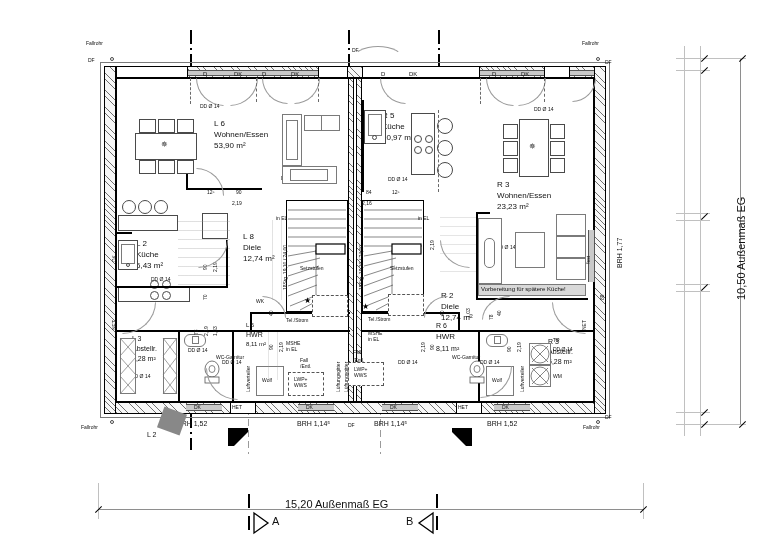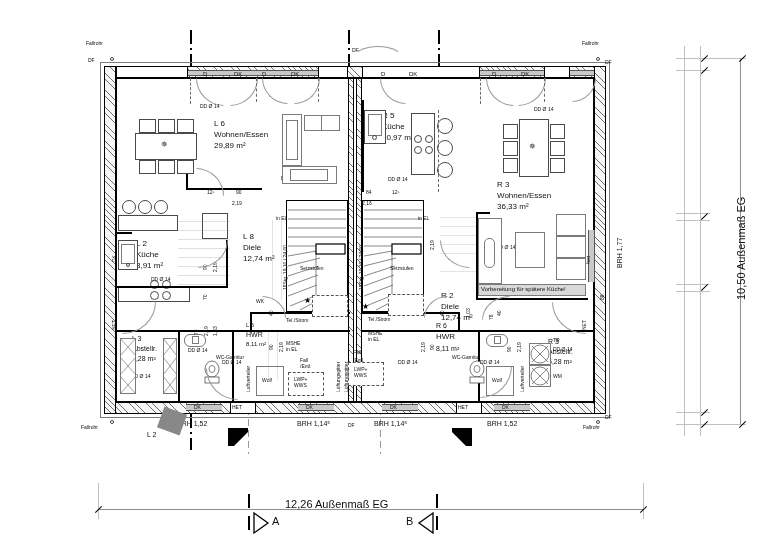--- a/index.html
+++ b/index.html
@@ -70,21 +70,21 @@
   <div class="tickmark" style="left:700px;top:424px;"></div>
   <div class="tickmark" style="left:738px;top:58px;"></div>
   <div class="tickmark" style="left:738px;top:424px;"></div>
   <div class="txt t11 rot90" style="left:735px;top:300px;">10,50 Außenmaß EG</div>
 
   <div class="hg" style="left:98px;top:509px;width:546px;"></div>
   <div class="vl" style="left:98px;top:483px;height:36px;"></div>
   <div class="vl" style="left:643px;top:483px;height:36px;"></div>
   <div class="tickmark" style="left:94px;top:509px;"></div>
   <div class="tickmark" style="left:639px;top:509px;"></div>
-  <div class="txt t11" style="left:285px;top:498px;">12,26 Außenmaß EG</div>
+  <div class="txt t11" style="left:285px;top:498px;">15,20 Außenmaß EG</div>
 
   <div class="vthick" style="left:248px;top:494px;height:14px;"></div>
   <div class="vthick" style="left:248px;top:516px;height:14px;"></div>
   <div class="tri-open-r" style="left:254px;top:513px;border-left-color:#fff;"></div>
   <svg class="abs" style="left:253px;top:512px;" width="16" height="22">
     <polygon points="1,1 15,11 1,21" fill="#ffffff" stroke="#000" stroke-width="1.3"></polygon>
   </svg>
   <div class="txt t11" style="left:272px;top:515px;">A</div>
 
   <div class="vthick" style="left:436px;top:494px;height:14px;"></div>
@@ -165,21 +165,21 @@
   <div class="txt t5" style="left:88px;top:58px;">DF</div>
   <div class="txt t5" style="left:582px;top:41px;">Fallrohr</div>
   <div class="circ" style="left:596px;top:57px;width:4px;height:4px;"></div>
   <div class="txt t5" style="left:605px;top:60px;">DF</div>
   <div class="txt t5" style="left:352px;top:48px;">DF</div>
 </div>
 
 <div>
   <div class="txt t8" style="left:214px;top:119px;">L 6</div>
   <div class="txt t8" style="left:214px;top:130px;">Wohnen/Essen</div>
-  <div class="txt t8" style="left:214px;top:141px;">29,89 m²</div>
+  <div class="txt t8" style="left:214px;top:141px;">53,90 m²</div>
   <div class="txt t5" style="left:200px;top:104px;">DD Ø 14</div>
   <div class="txt t5" style="left:281px;top:176px;">DD Ø 14</div>
 
   <div class="furn" style="left:135px;top:133px;width:62px;height:27px;"></div>
   <div class="furn" style="left:139px;top:119px;width:17px;height:14px;"></div>
   <div class="furn" style="left:158px;top:119px;width:17px;height:14px;"></div>
   <div class="furn" style="left:177px;top:119px;width:17px;height:14px;"></div>
   <div class="furn" style="left:139px;top:160px;width:17px;height:14px;"></div>
   <div class="furn" style="left:158px;top:160px;width:17px;height:14px;"></div>
   <div class="furn" style="left:177px;top:160px;width:17px;height:14px;"></div>
@@ -197,21 +197,21 @@
   <div class="circ" style="left:138px;top:200px;width:14px;height:14px;"></div>
   <div class="circ" style="left:154px;top:200px;width:14px;height:14px;"></div>
 
   <div class="hthick" style="left:186px;top:188px;width:76px;"></div>
   <div class="vthick" style="left:186px;top:174px;height:15px;"></div>
 </div>
 
 <div>
   <div class="txt t8" style="left:136px;top:239px;">L 2</div>
   <div class="txt t8" style="left:136px;top:250px;">Küche</div>
-  <div class="txt t8" style="left:136px;top:261px;">8,91 m²</div>
+  <div class="txt t8" style="left:136px;top:261px;">6,43 m²</div>
   <div class="txt t5" style="left:151px;top:277px;">DD Ø 14</div>
 
   <div class="furn" style="left:118px;top:215px;width:60px;height:16px;"></div>
   <div class="furn" style="left:118px;top:240px;width:20px;height:30px;"></div>
   <div class="furn2" style="left:121px;top:244px;width:14px;height:20px;"></div>
   <div class="circ" style="left:126px;top:263px;width:4px;height:4px;"></div>
   <div class="furn" style="left:118px;top:286px;width:72px;height:16px;"></div>
   <div class="circ" style="left:150px;top:280px;width:9px;height:9px;"></div>
   <div class="circ" style="left:162px;top:280px;width:9px;height:9px;"></div>
   <div class="circ" style="left:150px;top:291px;width:9px;height:9px;"></div>
@@ -361,21 +361,21 @@
   <div class="circ" style="left:437px;top:118px;width:16px;height:16px;"></div>
   <div class="circ" style="left:437px;top:140px;width:16px;height:16px;"></div>
   <div class="circ" style="left:437px;top:162px;width:16px;height:16px;"></div>
   <div class="grid" style="left:382px;top:142px;width:62px;height:58px;opacity:.45;"></div>
   <div class="vdash" style="left:438px;top:110px;height:82px;"></div>
 </div>
 
 <div>
   <div class="txt t8" style="left:497px;top:180px;">R 3</div>
   <div class="txt t8" style="left:497px;top:191px;">Wohnen/Essen</div>
-  <div class="txt t8" style="left:497px;top:202px;">36,33 m²</div>
+  <div class="txt t8" style="left:497px;top:202px;">23,23 m²</div>
   <div class="txt t5" style="left:534px;top:107px;">DD Ø 14</div>
   <div class="txt t5" style="left:496px;top:245px;">DD Ø 14</div>
 
   <div class="furn" style="left:519px;top:119px;width:30px;height:58px;"></div>
   <div class="furn" style="left:503px;top:124px;width:15px;height:15px;"></div>
   <div class="furn" style="left:503px;top:141px;width:15px;height:15px;"></div>
   <div class="furn" style="left:503px;top:158px;width:15px;height:15px;"></div>
   <div class="furn" style="left:550px;top:124px;width:15px;height:15px;"></div>
   <div class="furn" style="left:550px;top:141px;width:15px;height:15px;"></div>
   <div class="furn" style="left:550px;top:158px;width:15px;height:15px;"></div>

